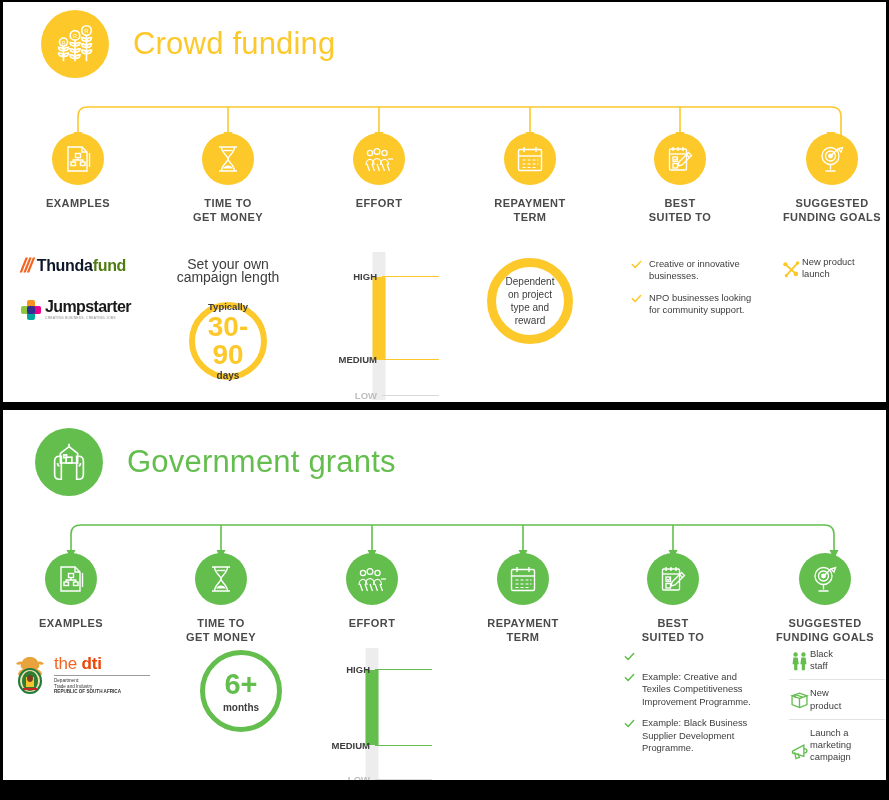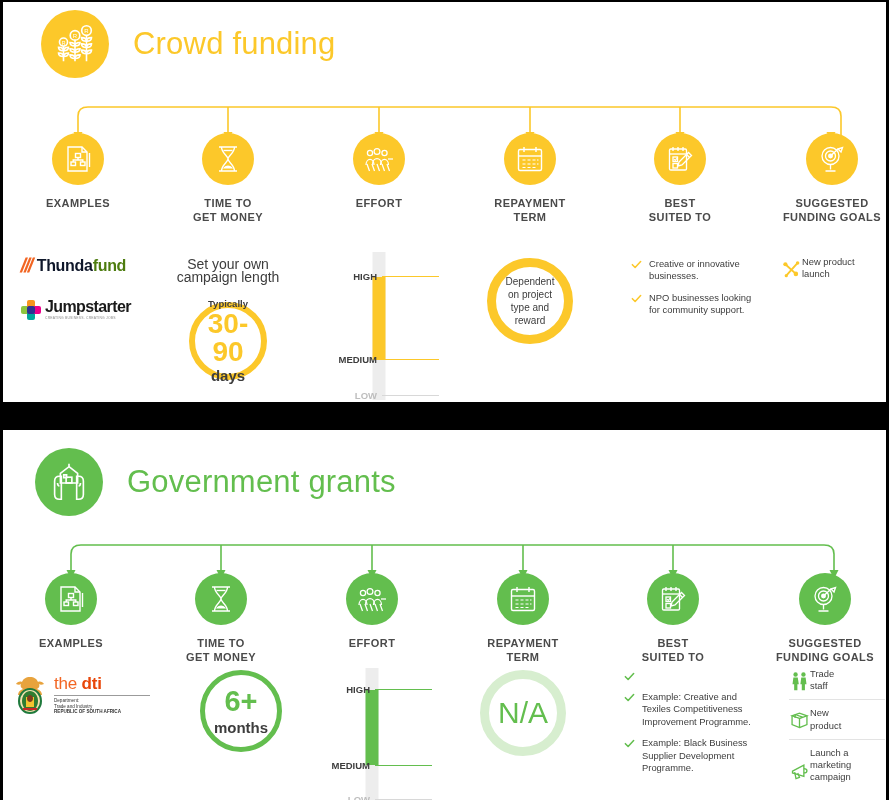--- a/index.html
+++ b/index.html
@@ -12,21 +12,21 @@
   .page { position: relative; width: 889px; height: 800px; background:#000; }
 
   .card {
     position: absolute;
     left: 3px;
     width: 883px;
     background: #ffffff;
     overflow: hidden;
   }
   #card-crowd { top: 2px; height: 400px; }
-  #card-gov   { top: 430px; height: 370px; }
+  #card-gov   { top: 410px; height: 370px; }
 
   
   .hdr { position: absolute; display: flex; align-items: center; }
   .hdr-badge {
     width: 68px; height: 68px; border-radius: 50%;
     display: flex; align-items: center; justify-content: center;
     flex: 0 0 auto;
   }
   .hdr-badge svg { width: 46px; height: 46px; display:block; }
   .hdr-title {
@@ -86,21 +86,21 @@
 
   
   .stat-circle {
     border-radius: 50%;
     display: flex; flex-direction: column;
     align-items: center; justify-content: center;
     text-align: center;
   }
   .stat-top { font-size: 9.5px; font-weight: bold; color: #3d3d3d; }
   .stat-big { font-weight: 700; line-height: 1; }
-  .stat-bot { font-size: 15px; font-weight: bold; color: #3d3d3d; }
+  .stat-bot { font-size: 10px; font-weight: bold; color: #3d3d3d; }
   .stat-note { font-size: 14px; color: #3d3d3d; line-height: 13px; text-align: center; }
   .circle-text { font-size: 10px; color: #3d3d3d; line-height: 13px; text-align: center; padding: 0 14px; }
 
   
   .slider { position: relative; }
   .slider .track { position: absolute; left: 50%; transform: translateX(-50%); width: 13px; background: #ededed; top: 0; bottom: 0; }
   .slider .fill  { position: absolute; left: 50%; transform: translateX(-50%); width: 13px; }
   .tick { position: absolute; display: flex; align-items: center; width: 100%; }
   .tick .tk-label { font-size: 9.5px; font-weight: bold; color: #3d3d3d; text-align: right; width: 58px; }
   .tick .tk-line { height: 1px; flex: 1; margin-left: 5px; }
@@ -495,25 +495,20 @@
       <div class="tick" style="top:92px;">
         <span class="tk-label">MEDIUM</span>
         <span class="tk-line" style="background:#63BE4E;"></span>
       </div>
       <div class="tick" style="top:126px;">
         <span class="tk-label" style="color:#bdbdbd;">LOW</span>
         <span class="tk-line" style="background:#d8d8d8;"></span>
       </div>
     </div>
 
-    <div class="cell" style="left:477px; top:240px;">
-      <div class="stat-circle" style="width:86px;height:86px;border:9px solid #D7EECF;">
-        <div style="font-size:30px;color:#63BE4E;font-weight:300;">N/A</div>
-      </div>
-    </div>
 
     <div class="cell bullets" style="left:621px; top:240px; width:140px;">
       <div class="bullet">
         <svg class="chk" viewBox="0 0 12 12">
             <path d="M1.5 6.2l3 3L10.5 2.8" fill="none" stroke="#63BE4E" stroke-width="1.7" stroke-linecap="round" stroke-linejoin="round"></path>
           </svg>
       </div>
       <div class="bullet">
         <svg class="chk" viewBox="0 0 12 12">
             <path d="M1.5 6.2l3 3L10.5 2.8" fill="none" stroke="#63BE4E" stroke-width="1.7" stroke-linecap="round" stroke-linejoin="round"></path>
@@ -531,21 +526,21 @@
     <div class="cell" style="left:786px; top:238px; width:96px;">
       <div class="goal" style="padding-top:0;">
         <svg class="gicon" viewBox="0 0 24 24">
           <g fill="#63BE4E">
             <circle cx="7.5" cy="4" r="2.5"></circle>
               <path d="M5 7.5h5l1.2 7.5H9.6V22H5.9v-7H4z"></path>
             <circle cx="16.5" cy="4" r="2.5"></circle>
               <path d="M14 7.5h5l1 7.5h-1.8V22h-3.6v-7H13z"></path>
           </g>
         </svg>
-        <span class="gtxt" style="white-space:pre-line;">Trade
+        <span class="gtxt" style="white-space:pre-line;">Black
 staff</span>
       </div>
       <div class="goal-sep"></div>
       <div class="goal">
         <svg class="gicon" viewBox="0 0 24 24" fill="none" stroke="#63BE4E" stroke-width="1.5">
           <path d="M12 8.5L3.5 5.5 12 2.5l8.5 3z"></path>
           <path d="M3.5 5.5v10L12 19V8.5M20.5 5.5v10L12 19"></path>
           <path d="M7 4l8.5 3M7 4v4"></path>
         </svg>
         <span class="gtxt" style="white-space:pre-line;">New

